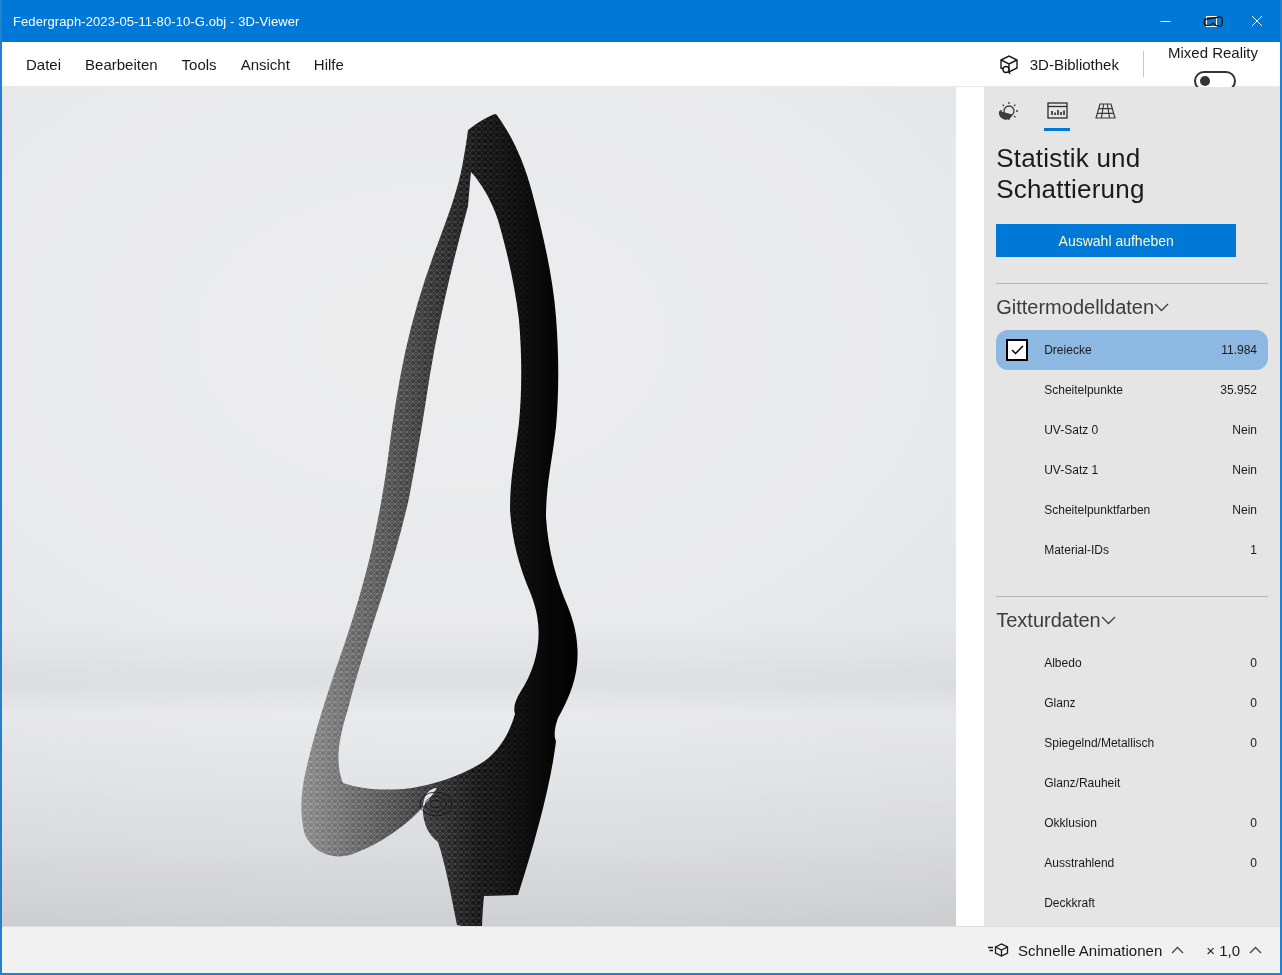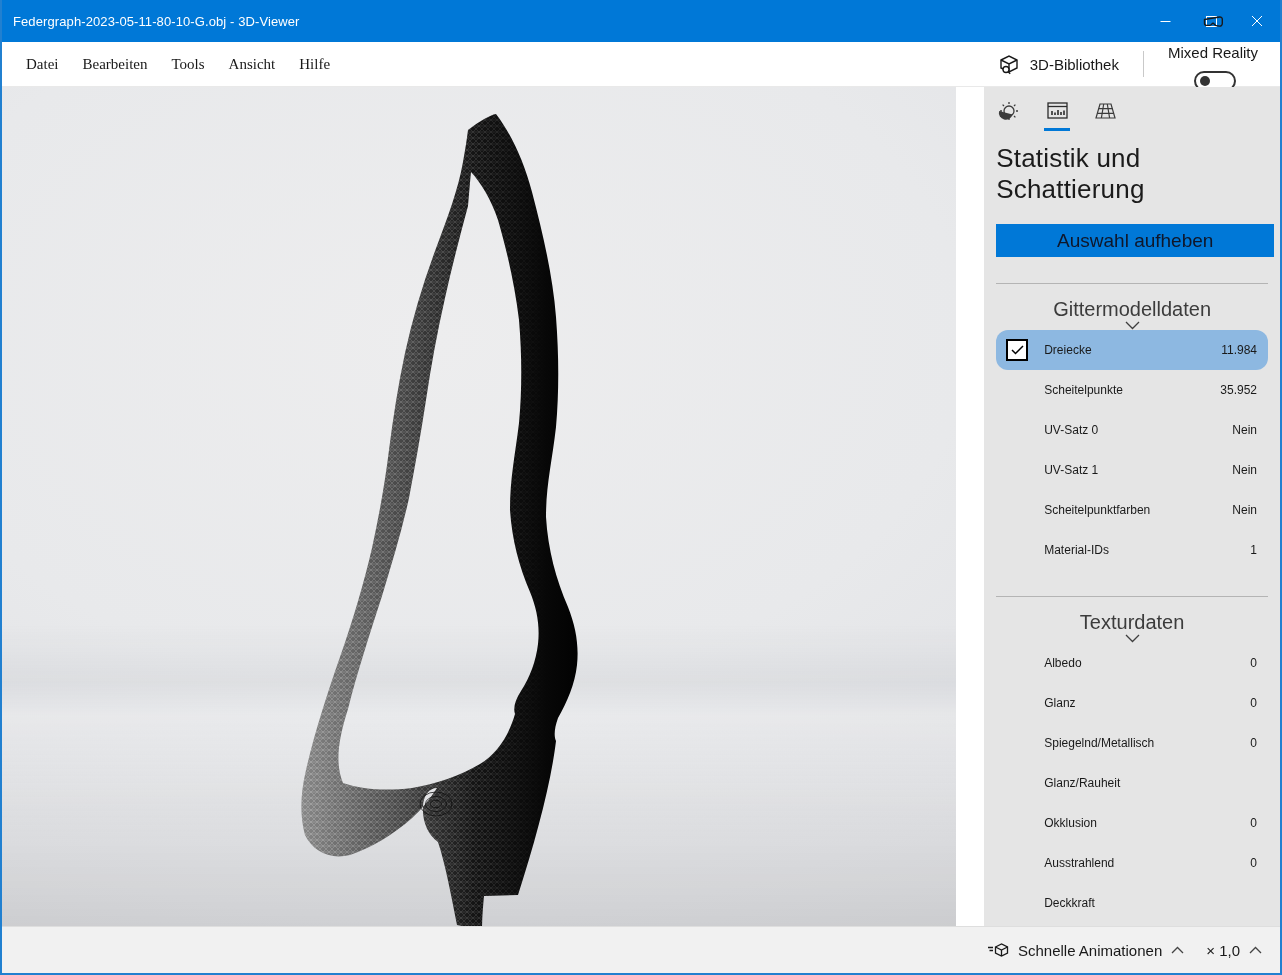--- a/index.html
+++ b/index.html
@@ -9,21 +9,21 @@
 
   
   .titlebar { height:42px; background:#0078d7; display:flex; align-items:center; flex:0 0 auto; }
   .titlebar .title { color:#fff; font-size:13px; padding-left:11px; letter-spacing:.1px; }
   .win-controls { margin-left:auto; display:flex; height:100%; }
   .win-btn { width:46px; height:100%; background:transparent; border:0; display:flex; align-items:center; justify-content:center; cursor:pointer; }
   .win-btn svg { display:block; }
 
   
   .menubar { height:45px; background:#fff; display:flex; align-items:center; flex:0 0 auto; border-bottom:1px solid #e9e9e9; }
-  .menus { display:flex; align-items:center; padding-left:12px;font-family:Liberation Serif, serif; }
+  .menus { display:flex; align-items:center; padding-left:12px; }
   .menu-item { border:0; background:transparent; font-family:inherit; font-size:15px; color:#191919; padding:6px 12px; cursor:pointer; }
   .menubar-right { margin-left:auto; display:flex; align-items:center; padding-right:22px; }
   .lib-btn { display:flex; align-items:center; gap:9px; border:0; background:transparent; font-family:inherit; font-size:15px; color:#191919; cursor:pointer; }
   .vsep { width:1px; height:26px; background:#c9c9c9; margin:0 24px; }
   .mr-group { display:flex; align-items:center; gap:10px; font-size:15px; color:#191919;flex-direction:column; }
   .toggle { width:42px; height:20px; border:2px solid #333; border-radius:11px; position:relative; display:inline-block; cursor:pointer; background:#fff; margin-left:4px; }
   .toggle .knob { position:absolute; width:10px; height:10px; border-radius:50%; background:#333; top:3px; left:4px; }
   .mr-state { margin-left:6px; }
 
   
@@ -35,23 +35,23 @@
   }
   .viewport svg.model { position:absolute; left:0; top:0; }
 
   
   .panel { width:302px; background:#e5e5e5; overflow:hidden; position:relative; padding:0 12px; }
   .tabs { display:flex; gap:22px; padding-top:12px; padding-left:0; }
   .tab { width:26px; border:0; background:transparent; cursor:pointer; padding:0 0 8px 0; position:relative; }
   .tab svg { display:block; margin:0 auto; }
   .tab.sel::after { content:""; position:absolute; left:0; right:0; bottom:0; height:3px; background:#0078d7; }
   .panel-title { font-size:26px; color:#1b1b1b; font-weight:400; margin-top:12px; letter-spacing:.2px; }
-  .clear-btn { display:block; width:278px; height:33px; margin-top:19px; background:#0078d7; color:#0f172a; border:0; font-family:inherit; font-size:19px; cursor:pointer; }
+  .clear-btn { display:block; width:240px; height:33px; margin-top:19px; background:#0078d7; color:#fef9c3; border:0; font-family:inherit; font-size:14px; cursor:pointer; }
   .divider { height:1px; background:#b4b4b4; margin-top:26px; }
-  .section-header { display:flex; align-items:center; justify-content:flex-end; height:46px; cursor:pointer;flex-direction:column; }
+  .section-header { display:flex; align-items:center; justify-content:flex-start; height:46px; cursor:pointer; }
   .section-title { font-size:20px; color:#3c3c3c; }
   .prow { height:40px; display:flex; align-items:center; position:relative; padding-left:48px; padding-right:11px; font-size:12px; color:#1a1a1a; cursor:default;border-radius:12px; }
   .prow .rlabel { flex:1 1 auto; }
   .prow .rvalue { flex:0 0 auto; }
   .prow.sel { background:#8db8e1; }
   .checkbox { position:absolute; left:10px; top:9px; width:22px; height:22px; background:#fff; border:2px solid #000; display:flex; align-items:center; justify-content:center; }
 
   
   .statusbar { height:47px; background:#f1f1f1; border-top:1px solid #dedede; display:flex; align-items:center; justify-content:flex-end; padding-right:18px; flex:0 0 auto; }
   .sb-group { display:flex; align-items:center; gap:9px; background:transparent; border:0; font-family:inherit; font-size:15px; color:#191919; cursor:pointer; }

